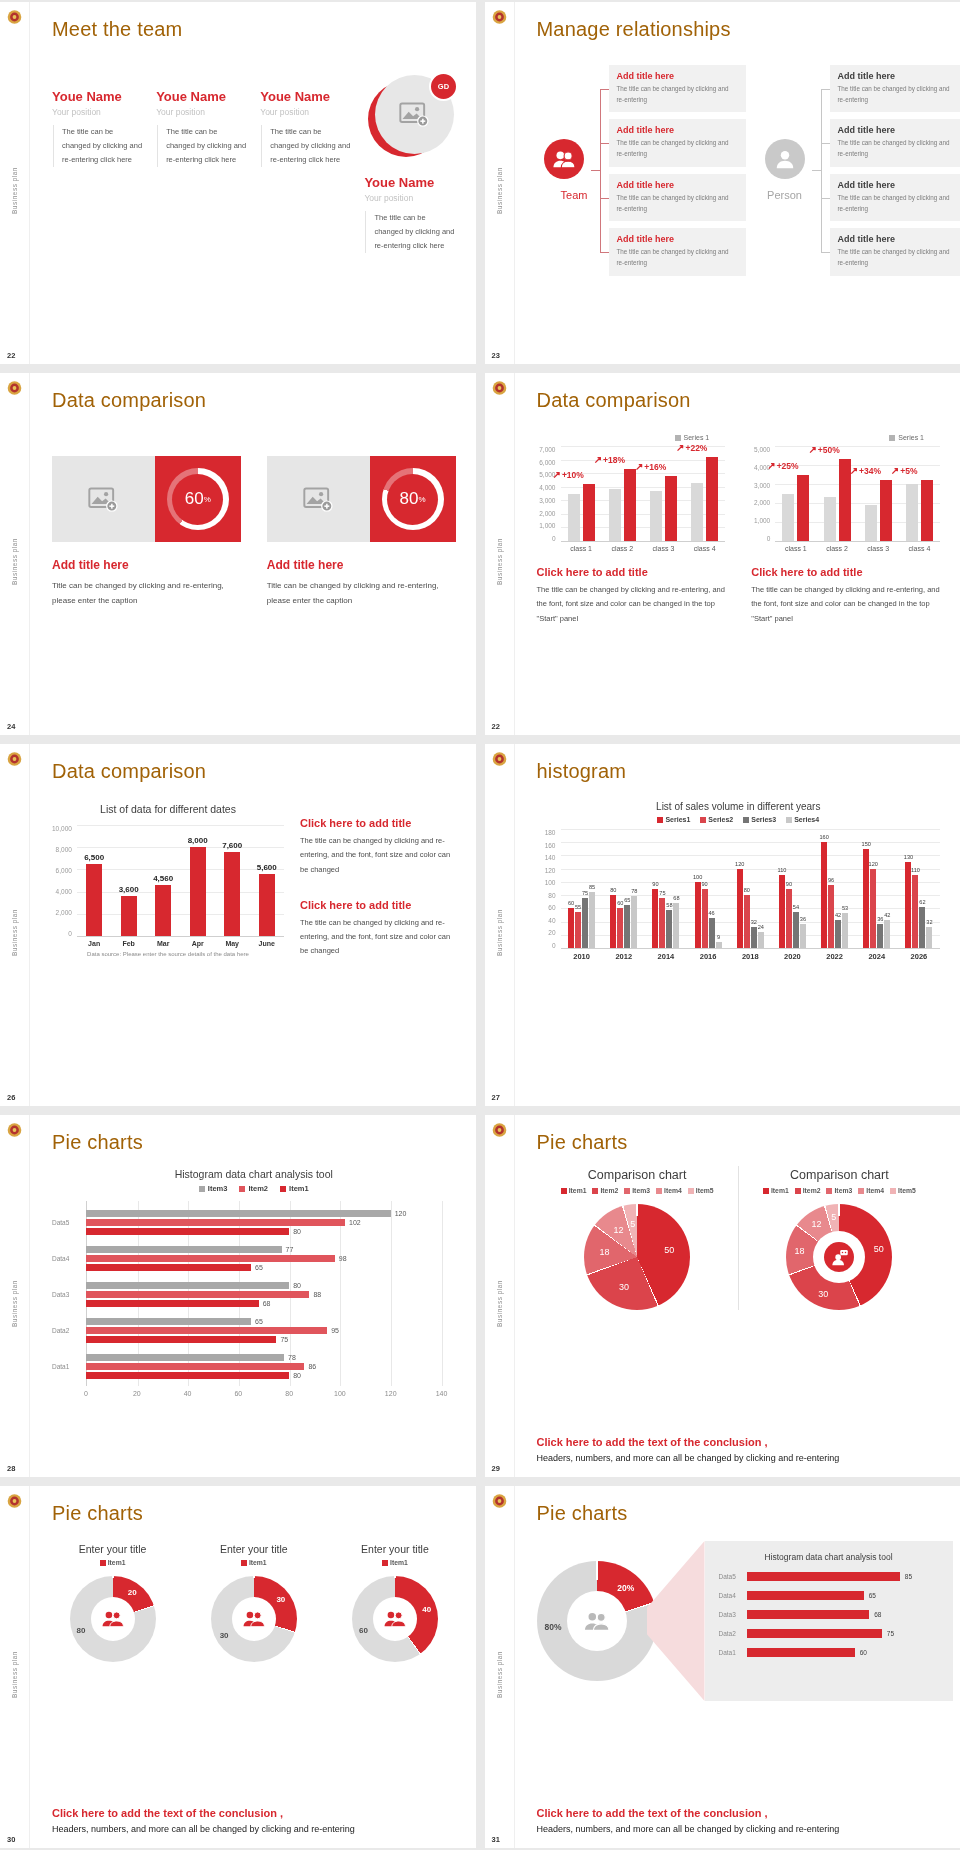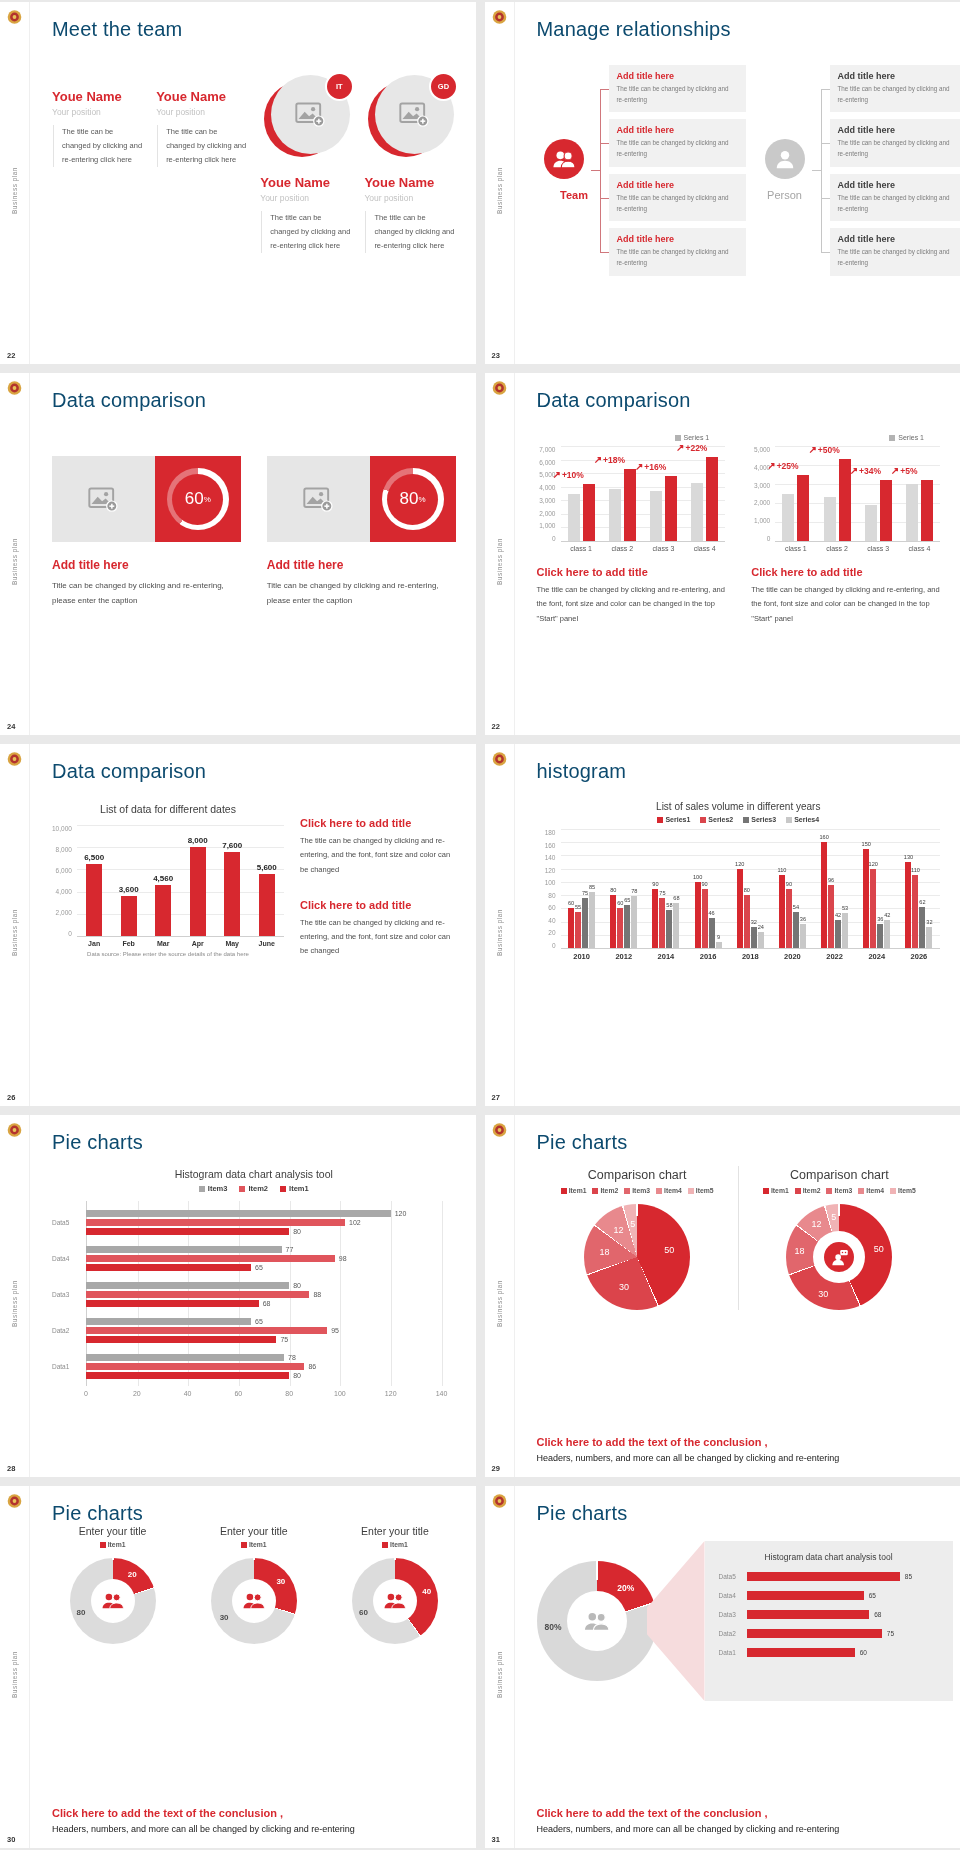--- a/index.html
+++ b/index.html
@@ -5,38 +5,38 @@
   :root{ --red:#d7282f; }
   *{box-sizing:border-box; margin:0; padding:0;}
   body{margin:0; background:#e9e9e9; font-family:"Liberation Sans",sans-serif; width:960px;}
   .canvas{width:960px; height:1850px; display:grid; grid-template-columns:1fr 1fr; grid-template-rows:repeat(5,362px); gap:9px; background:#e9e9e9; padding-top:2px;}
   .slide{background:#fff; position:relative; display:flex; overflow:hidden;}
   
   .strip{width:30px; border-right:1px solid #efefef; display:flex; flex-direction:column; align-items:center; flex-shrink:0; padding:7px 0 4px;}
   .vtext{writing-mode:vertical-rl; transform:rotate(180deg); font-size:6.5px; color:#8f8f8f; letter-spacing:.5px; margin:auto 0;}
   .pagenum{font-size:7.5px; color:#333; font-weight:bold; align-self:flex-start; margin-left:7px;}
   .content{flex:1; padding:16px 20px 8px 22px; position:relative; display:flex; flex-direction:column;}
-  .slide-title{font-size:20px; color:#0c4a6e; font-weight:400; letter-spacing:.2px;}
+  .slide-title{font-size:20px; color:#a16207; font-weight:400; letter-spacing:.2px;}
   
   .members{display:grid; grid-template-columns:repeat(4,1fr); gap:13px; margin-top:34px;}
   .avatar{position:relative; width:84px; height:86px; margin:0 auto;}
   .avatar-red{position:absolute; left:0; top:6px; width:76px; height:76px; border-radius:50%; background:var(--red);}
   .avatar-gray{position:absolute; left:7px; top:0; width:79px; height:79px; border-radius:50%; background:#e7e7e7; display:flex; align-items:center; justify-content:center;}
   .badge{position:absolute; top:-3px; right:-6px; width:29px; height:29px; border-radius:50%; background:var(--red); color:#fff; font-size:7.5px; font-weight:bold; display:flex; align-items:center; justify-content:center; border:2px solid #fff;}
   .member-name{color:var(--red); font-weight:bold; font-size:13px; margin-top:14px;}
   .member-pos{color:#c3c3c3; font-size:8.5px; margin-top:3px;}
   .member-desc{margin-top:8px; margin-left:1px; border-left:1px solid #e3e3e3; padding-left:8px; font-size:7.5px; color:#595959; line-height:1.85;}
   
   .rel-row{display:flex; align-items:center; margin-top:24px;}
   .node{display:flex; flex-direction:column; align-items:center; width:54px; flex-shrink:0;}
   .node-circle{width:40px; height:40px; border-radius:50%; display:flex; align-items:center; justify-content:center;}
   .node-circle.team{background:var(--red);}
   .node-circle.person{background:#c9c9c9;}
   .node-label{margin-top:10px; font-size:11px;}
-  .node-label.team{color:var(--red); font-weight:bold;margin-left:21px;}
+  .node-label.team{color:var(--red); font-weight:normal;margin-left:21px;}
   .node-label.person{color:#a5a5a5;}
   .stub{width:9px; height:1px; flex-shrink:0;}
   .stub.red{background:#d0777c;} .stub.gry{background:#c6c6c6;}
   .bracket{position:relative; padding-left:9px; display:flex; flex-direction:column; gap:7px; width:146px; flex-shrink:0;}
   .bracket::before{content:""; position:absolute; left:0; top:24px; bottom:24px; width:1px;}
   .bracket.left::before{background:#d0777c;}
   .bracket.right::before{background:#c6c6c6;}
   .rel-box{background:#f1f1f1; padding:6px 8px 7px; position:relative;}
   .rel-box::before{content:""; position:absolute; left:-9px; top:50%; width:9px; height:1px;}
   .bracket.left .rel-box::before{background:#d0777c;}
@@ -116,21 +116,21 @@
   .pie-legend{display:flex; gap:6px; font-size:6.8px; color:#595959; font-weight:bold; margin-top:5px; align-items:center;}
   .pie-legend .li{display:flex; align-items:center; gap:2px;}
   .pie{width:106px; height:106px; border-radius:50%; position:relative; margin-top:10px;}
   .hole{position:absolute; border-radius:50%; background:#fff; z-index:1;}
   .plab{position:absolute; transform:translate(-50%,-50%); font-size:8px; z-index:2; white-space:nowrap;}
   .pcenter{position:absolute; inset:0; display:flex; align-items:center; justify-content:center; z-index:3;}
   .pc-circle{width:30px; height:30px; border-radius:50%; background:var(--red); display:flex; align-items:center; justify-content:center;}
   .conc-t{color:var(--red); font-weight:bold; font-size:11px; margin-top:auto;}
   .conc-b{font-size:9px; color:#1a1a1a; margin-top:5px; margin-bottom:6px;}
   
-  .trio{display:flex; gap:20px; }
+  .trio{display:flex; gap:20px; margin-top:18px;}
   .t-panel{flex:1; display:flex; flex-direction:column; align-items:center;}
   .t-title{font-size:10.5px; color:#3d3d3d;}
   .t-legend{display:flex; align-items:center; gap:2px; font-size:6.8px; font-weight:bold; color:#595959; margin-top:4px;}
   .t-donut{width:86px; height:86px; border-radius:50%; position:relative; margin-top:10px;}
   
   .s31-row{display:flex; align-items:center; margin-top:16px;}
   .big-donut{width:120px; height:120px; border-radius:50%; position:relative; flex-shrink:0;}
   .beam{width:58px; height:160px; background:#f6dcdd; clip-path:polygon(0 42%, 100% 0, 100% 100%, 0 58%); flex-shrink:0; margin-left:-10px;}
   .panel31{background:#ededed; width:248px; height:160px; padding:11px 14px; flex-shrink:0;}
   .p31-title{font-size:8.5px; color:#3d3d3d; text-align:center;}
@@ -163,34 +163,20 @@
           <div class="member-name">Youe Name</div>
           <div class="member-pos">Your position</div>
           <div class="member-desc">The title can be changed by clicking and re-entering click here</div>
         </div>
         <div class="member">
           <div class="member-name">Youe Name</div>
           <div class="member-pos">Your position</div>
           <div class="member-desc">The title can be changed by clicking and re-entering click here</div>
         </div>
         <div class="member">
-          <div class="avatar">
-            <div class="avatar-red"></div>
-            <div class="avatar-gray pic-slot">
-  <svg viewBox="0 0 34 28" width="30" height="25">
-    <rect x="1.5" y="1.5" width="27" height="21" rx="2" fill="none" stroke="#a3a3a3" stroke-width="2.2"></rect>
-    <circle cx="20.5" cy="8" r="2.4" fill="#a3a3a3"></circle>
-    <path d="M4 19 L11 11 L16 16 L20 13 L26 19 Z" fill="#a3a3a3"></path>
-    <circle cx="27" cy="21.5" r="5.8" fill="#9a9a9a" stroke="#fff" stroke-width="1.4"></circle>
-    <rect x="24.2" y="20.7" width="5.6" height="1.7" fill="#fff"></rect>
-    <rect x="26.2" y="18.8" width="1.7" height="5.6" fill="#fff"></rect>
-  </svg>
-</div>
-            <div class="badge">IT</div>
-          </div>
           <div class="member-name">Youe Name</div>
           <div class="member-pos">Your position</div>
           <div class="member-desc">The title can be changed by clicking and re-entering click here</div>
         </div>
         <div class="member">
           <div class="avatar">
             <div class="avatar-red"></div>
             <div class="avatar-gray pic-slot">
   <svg viewBox="0 0 34 28" width="30" height="25">
     <rect x="1.5" y="1.5" width="27" height="21" rx="2" fill="none" stroke="#a3a3a3" stroke-width="2.2"></rect>

